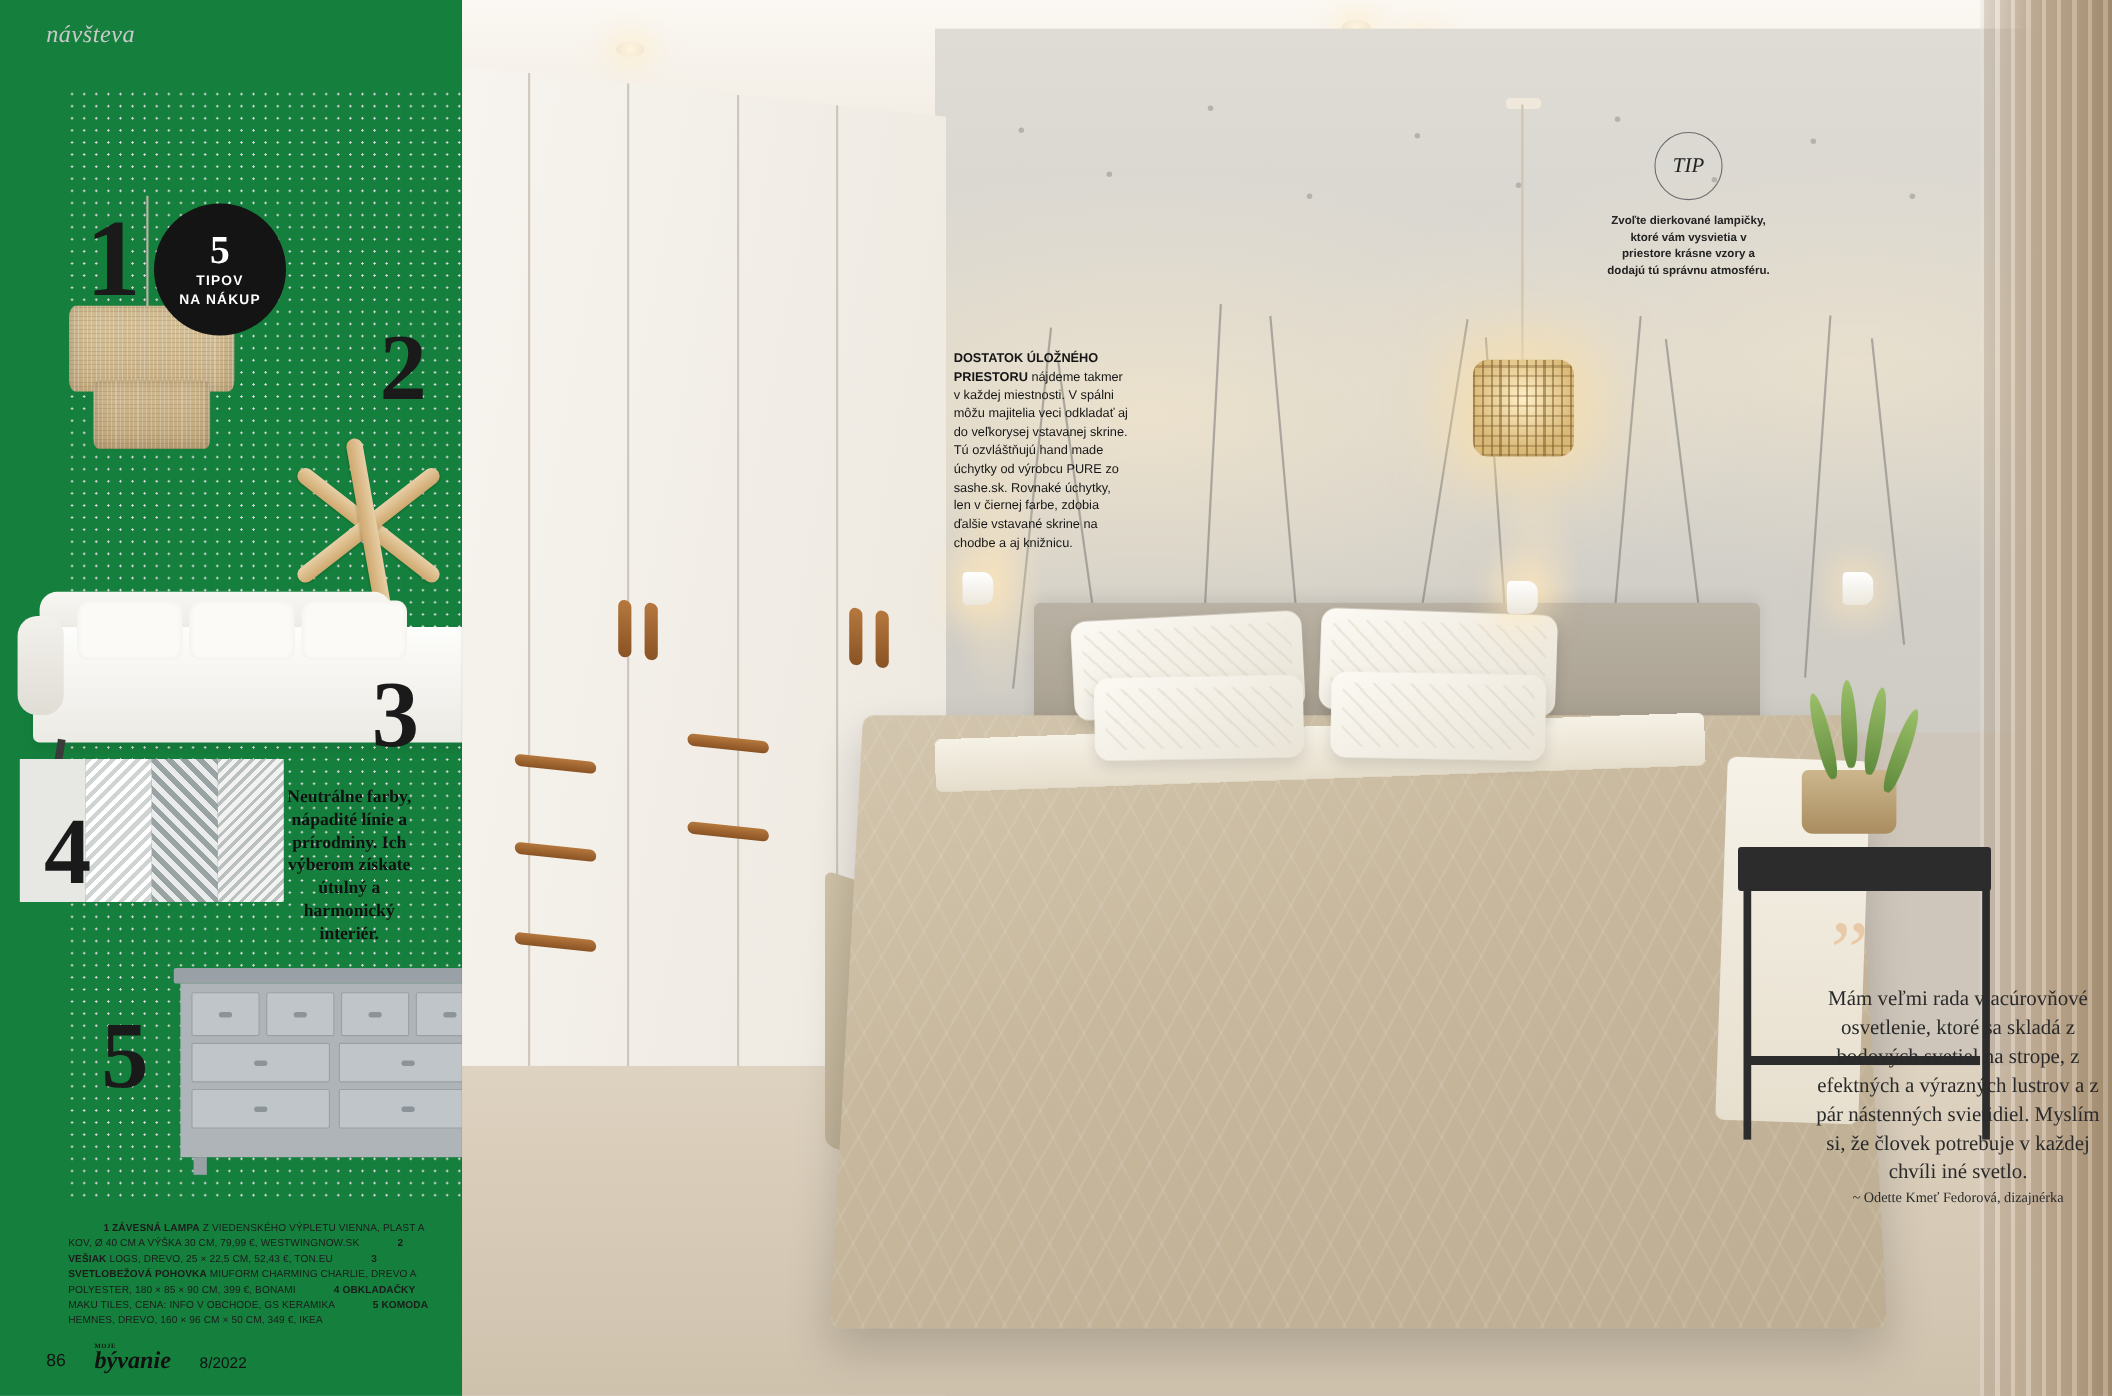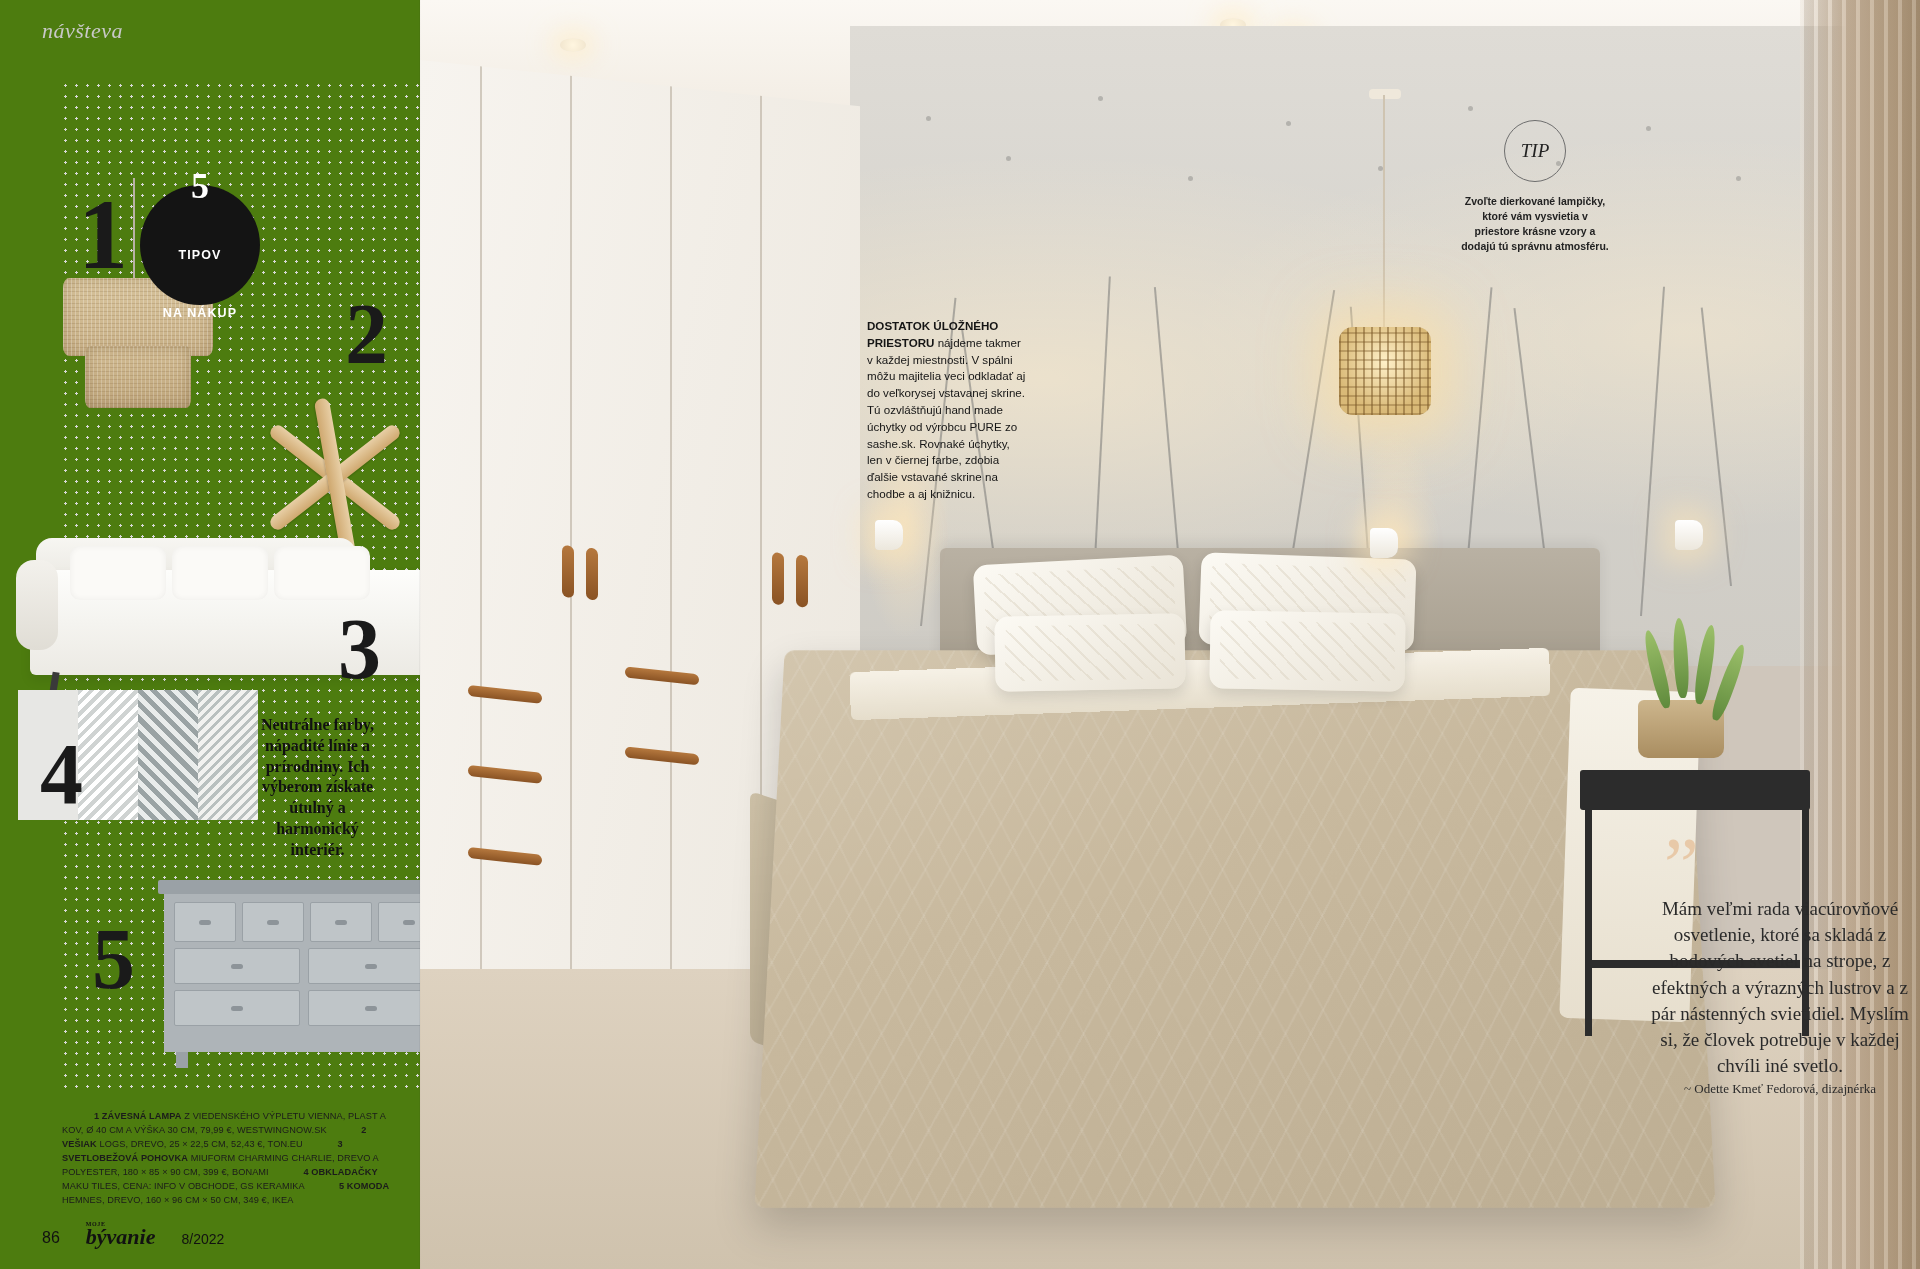--- a/index.html
+++ b/index.html
@@ -12,21 +12,21 @@
     position:relative;
   }
 
   
   .spread { position:absolute; inset:0; display:flex; }
 
   
   .left-page {
     position:relative;
     width:420px; height:100%;
-    background:#4d7c0f;
+    background:#15803d;
     flex:0 0 420px;
   }
   .dotgrid {
     position:absolute;
     left:60px; top:80px; width:360px; height:1010px;
     background-image:radial-gradient(#d9d9d9 1px, transparent 1.2px);
     background-size:11px 11px;
   }
   .kicker {
     position:absolute; left:42px; top:18px;
@@ -55,21 +55,21 @@
     width:120px; height:120px; border-radius:50%;
     background:#141414; color:#fff;
     display:flex; flex-direction:column; align-items:center; justify-content:center;
     text-align:center;
   }
   .badge .b-num {
     font-family:"Liberation Serif", serif;
     font-size:36px; font-weight:700; line-height:1; margin-bottom:2px;
   }
   .badge .b-l1, .badge .b-l2 {
-    font-size:12.5px; font-weight:700; letter-spacing:1.1px; line-height:1.35;margin-top:41px;
+    font-size:12.5px; font-weight:700; letter-spacing:1.1px; line-height:1.35;
   }
 
   
   .lamp { position:absolute; left:55px; top:178px; width:160px; height:250px; }
   .lamp .cord { position:absolute; left:78px; top:0; width:2px; height:108px; background:#b9b2a6; }
   .lamp .shade-out {
     position:absolute; left:8px; top:100px; width:150px; height:78px;
     background:linear-gradient(180deg,#d8c49c,#c9b188);
     border-radius:6px/10px;
     box-shadow:inset 0 0 18px rgba(120,95,55,.35);

